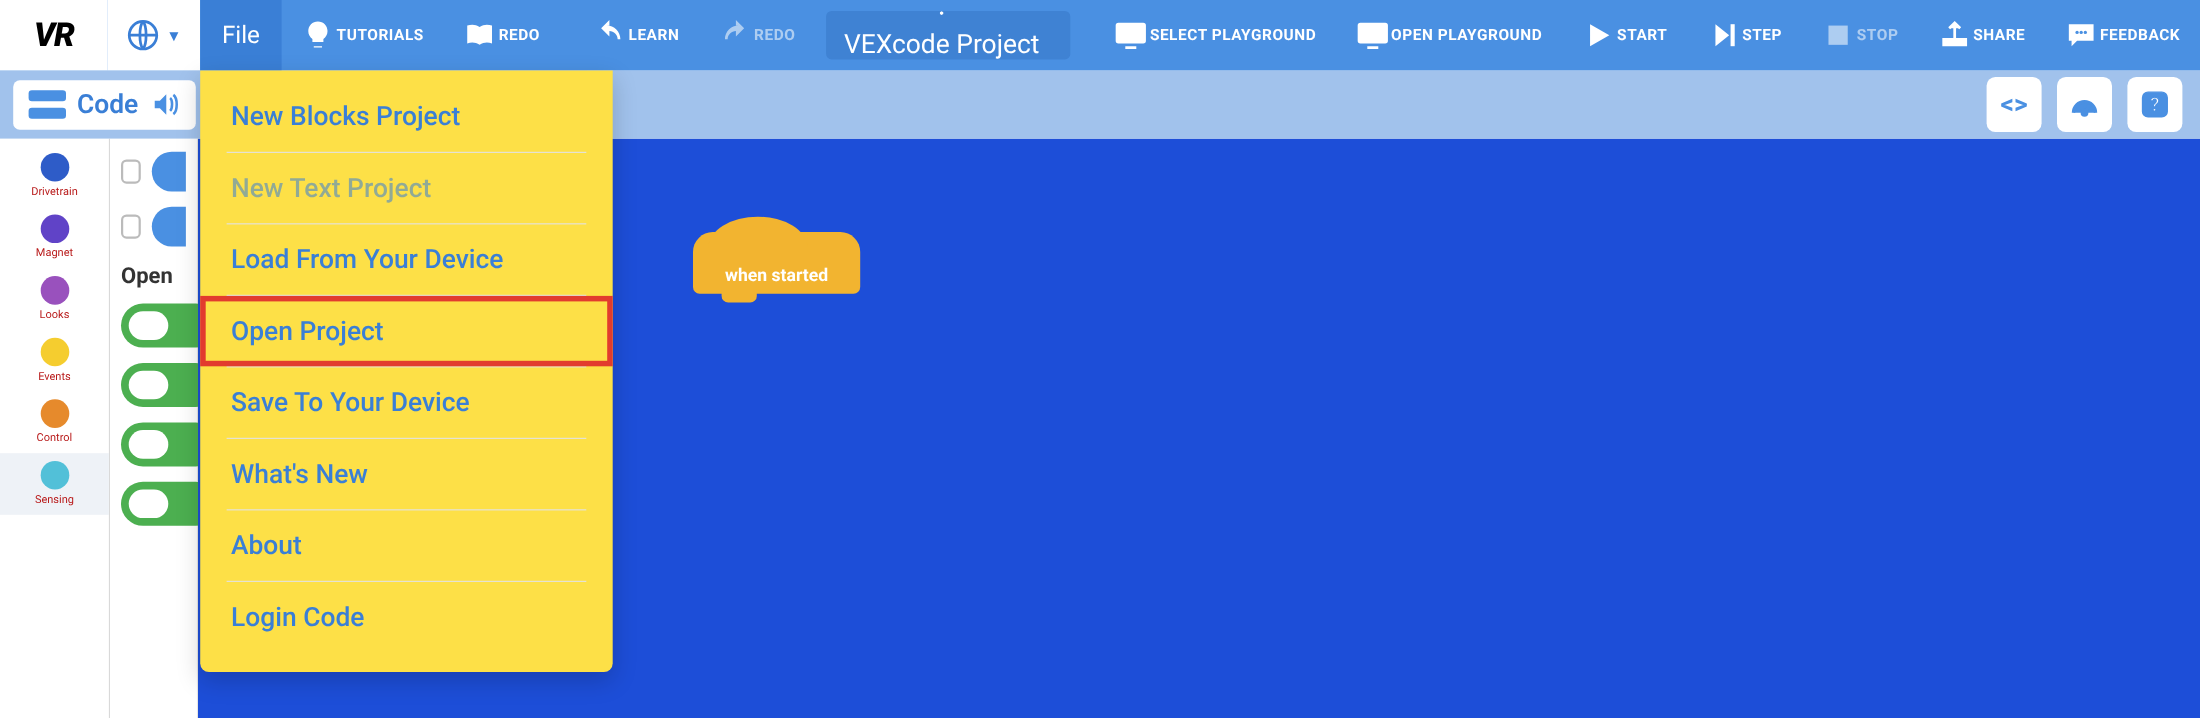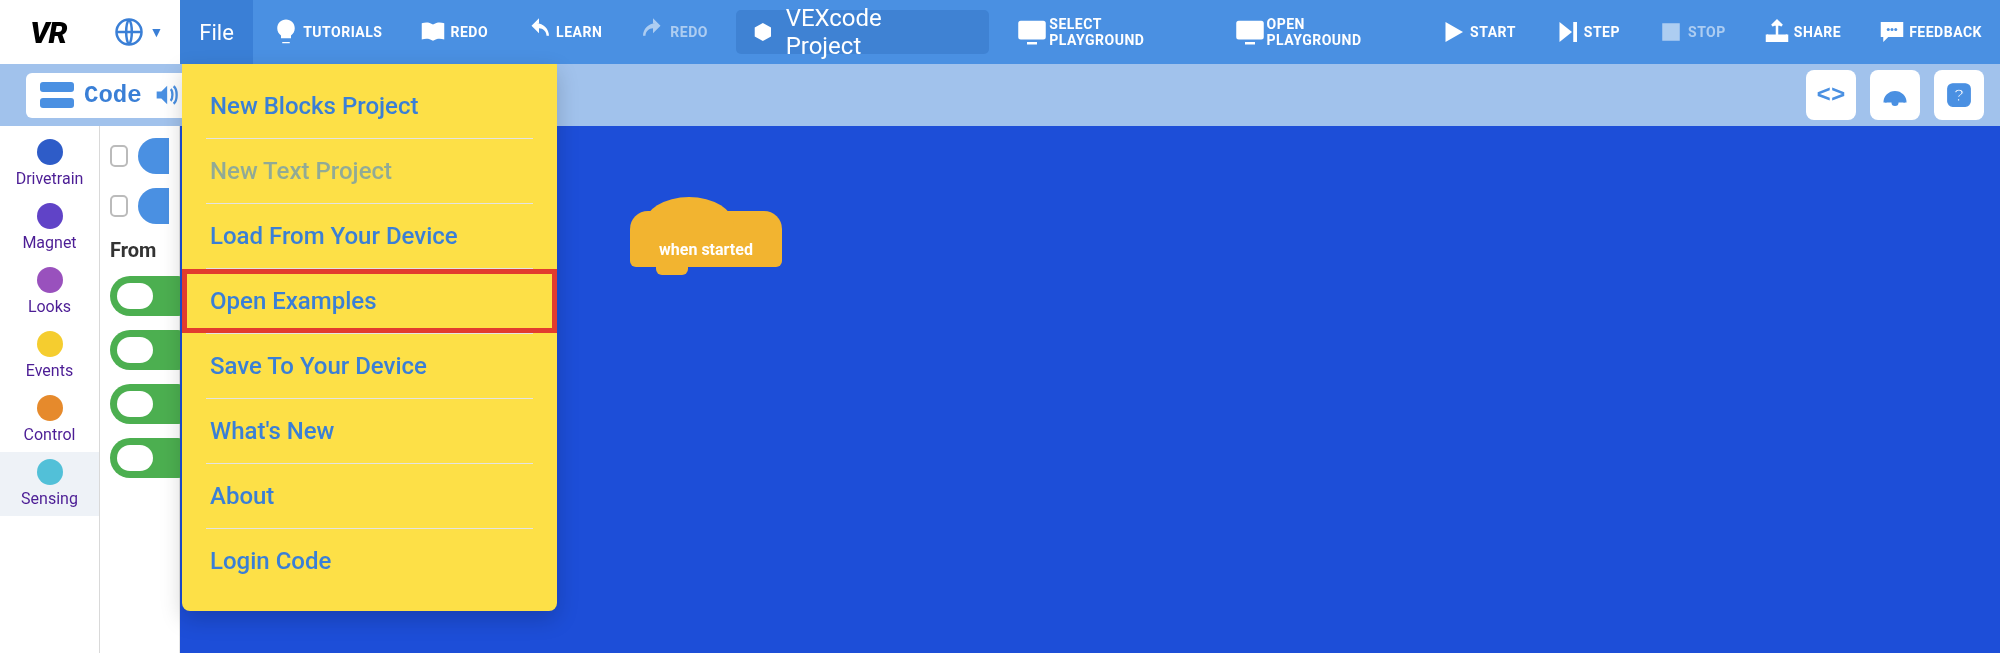--- a/index.html
+++ b/index.html
@@ -12,38 +12,38 @@
   .globe-cell { width: 84px; background: #fff; display: flex; align-items: center; justify-content: center; gap: 6px; color: #3a7fd6; }
   .globe-cell svg { width: 30px; height: 30px; }
   .globe-cell .chev { font-size: 14px; }
   .file-cell { width: 74px; background: #3a7fd6; display: flex; align-items: center; justify-content: center; font-size: 22px; font-weight: 400; cursor: pointer; }
   .tool-col { display: flex; flex-direction: row; align-items: center; justify-content: center; padding: 0 18px; gap: 2px; cursor: pointer; }
   .tool-col .ico { height: 28px; display: flex; align-items: center; justify-content: center; }
   .tool-col .ico svg { width: 30px; height: 30px; fill: #fff; }
   .tool-col .lbl { font-size: 14px; font-weight: 700; letter-spacing: .5px; }
   .tool-col.disabled { opacity: .55; }
   .spacer { flex: 1; }
-  .project-name { background: #3f82d3; height: 44px; align-self: center; padding: 0 28px 0 16px; border-radius: 5px; display: flex; align-items: center; gap: 12px; font-size: 24px; margin: 0 10px; }
+  .project-name { background: #3f82d3; height: 44px; align-self: center; padding: 0 28px 0 16px; border-radius: 5px; display: flex; align-items: center; gap: 12px; font-size: 24px; margin: 0 10px; flex-direction: column; }
   .project-name .hex { width: 22px; height: 22px; }
 
   
-  .subbar { height: 62px; background: #a1c2ec; display: flex; align-items: center; padding-left: 26px; position: relative; z-index: 50; font-family: Liberation Mono, monospace; }
+  .subbar { height: 62px; background: #a1c2ec; display: flex; align-items: center; padding-left: 12px; position: relative; z-index: 50; }
   .code-chip { height: 45px; background: #fff; border-radius: 6px; display: flex; align-items: center; gap: 10px; padding: 0 14px; color: #3a7fd6; font-size: 24px; font-weight: 600; }
   .code-chip .stack { width: 34px; height: 26px; position: relative; }
   .code-chip .stack::before, .code-chip .stack::after { content: ""; position: absolute; left: 0; width: 34px; height: 10px; background: #4a90e2; border-radius: 3px; }
   .code-chip .stack::before { top: 0; }
   .code-chip .stack::after { bottom: 0; }
   .right-iconbox { margin-left: auto; display: flex; gap: 14px; padding-right: 16px; }
   .right-iconbox .sq { width: 50px; height: 50px; background: #fff; border-radius: 8px; display: flex; align-items: center; justify-content: center; color: #4a90e2; font-weight: 700; font-size: 24px; cursor: pointer; }
   .right-iconbox .sq svg { width: 30px; height: 30px; fill: #4a90e2; stroke: #4a90e2; }
 
   
   .main { display: flex; height: calc(653px - 64px - 62px); position: relative; }
   .cat-col { width: 100px; background: #fff; border-right: 1px solid #d9d9d9; display: flex; flex-direction: column; align-items: center; padding-top: 6px; }
-  .cat { display: flex; flex-direction: column; align-items: center; padding: 7px 0 8px; width: 100%; cursor: pointer; font-size: 16px; color: #4c1d95; }
+  .cat { display: flex; flex-direction: column; align-items: center; padding: 7px 0 8px; width: 100%; cursor: pointer; font-size: 10px; color: #b91c1c; }
   .cat .dot { width: 26px; height: 26px; border-radius: 50%; margin-bottom: 4px; }
   .cat.active { background: #eef2f7; }
   .c-drivetrain { background: #2e5cc8; }
   .c-magnet { background: #6043c7; }
   .c-looks { background: #9951bd; }
   .c-events { background: #f5cd2f; }
   .c-control { background: #e68a2c; }
   .c-sensing { background: #52c0d8; }
 
   .blocks-col { width: 80px; background: #fff; border-right: 1px solid #e6e6e6; padding: 12px 10px; position: relative; }
@@ -257,42 +257,42 @@
 
   <div class="blocks-col">
     <div class="blk cb">
         <span class="cbx"></span>
         <span class="blue"></span>
       </div>
     <div class="blk cb">
         <span class="cbx"></span>
         <span class="blue"></span>
       </div>
-    <div class="op-label">From</div>
+    <div class="op-label">Open</div>
     <div class="pill"></div>
     <div class="pill"></div>
     <div class="pill"></div>
     <div class="pill"></div>
   </div>
 
   <div class="canvas">
     <div class="start-block">
       <span>when started</span>
     </div>
   </div>
 </div>
 
 <div class="file-menu">
   <div class="item"><span>New Blocks Project</span></div>
   <div class="hr"></div>
   <div class="item disabled"><span>New Text Project</span></div>
   <div class="hr"></div>
   <div class="item"><span>Load From Your Device</span></div>
   <div class="hr"></div>
-  <div class="item highlighted"><span>Open Examples</span></div>
+  <div class="item highlighted"><span>Open Project</span></div>
   <div class="hr"></div>
   <div class="item"><span>Save To Your Device</span></div>
   <div class="hr"></div>
   <div class="item"><span>What's New</span></div>
   <div class="hr"></div>
   <div class="item"><span>About</span></div>
   <div class="hr"></div>
   <div class="item"><span>Login Code</span></div>
 </div>
 

